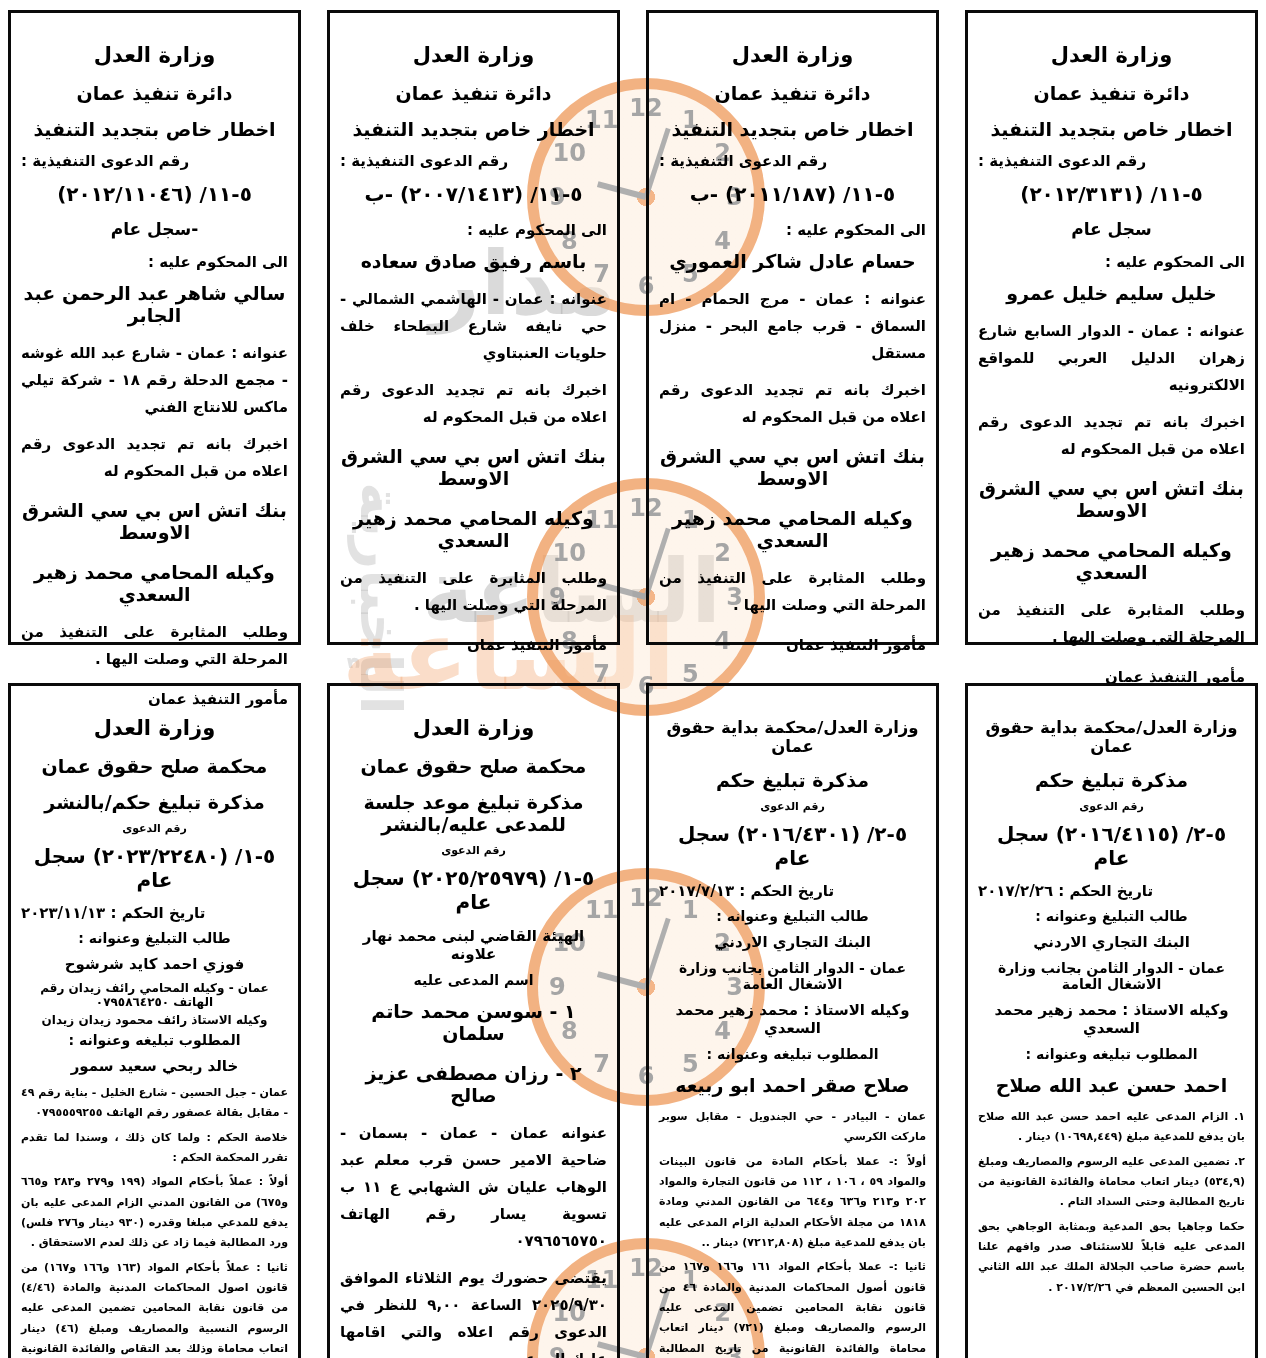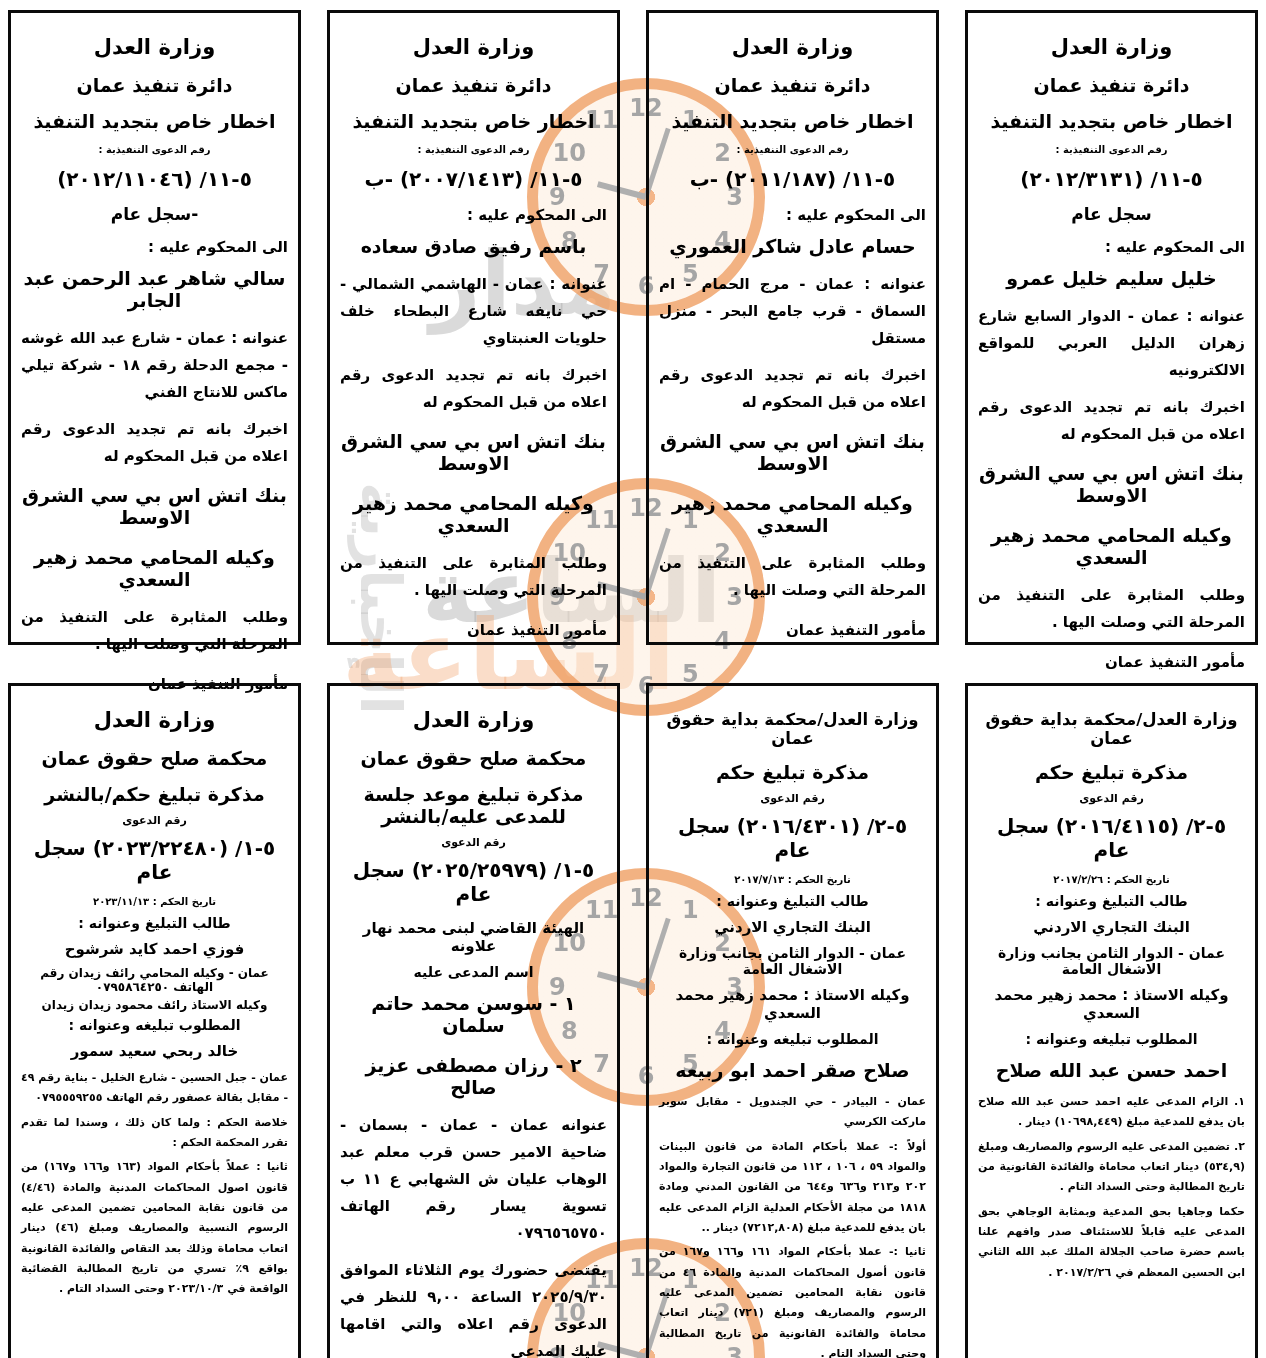--- a/index.html
+++ b/index.html
@@ -50,31 +50,31 @@
     display:grid;
     grid-template-columns:repeat(4, 1fr);
     grid-template-rows:635px auto;
     column-gap:26px; row-gap:38px;
     padding:10px 8px 14px;
     box-sizing:border-box;
   }
   .notice {
     border:3px solid var(--border,#0a0a0a);
     background:transparent;
-    padding:20px 10px;
+    padding:28px 10px;
     box-sizing:border-box;
     display:flex;
     flex-direction:column;
   }
   .line { margin:0; }
   .l-h1     { font-size:21px;   text-align:center; margin:2px 0 8px; }
   .l-h1s    { font-size:16.5px; text-align:center; margin:4px 0 6px; }
   .l-h2     { font-size:19px;   text-align:center; margin:7px 0; }
   .l-h3     { font-size:17px;   text-align:center; margin:6px 0; }
-  .l-label  { font-size:10px;   text-align:center; margin:5px 0; }
+  .l-label  { font-size:15px;   text-align:left; margin:5px 0; }
   .l-num    { font-size:20px;   text-align:center; margin:7px 0; }
   .l-right  { font-size:15px;   text-align:right;  margin:8px 0 2px; }
   .l-name   { font-size:19px;   text-align:center; margin:9px 0; }
   .l-namesm { font-size:15px;   text-align:center; margin:6px 0; }
   .l-body   { font-size:15px;   text-align:justify; line-height:1.8; margin:5px 0; }
   .l-sig    { font-size:15px;   text-align:right;  margin-top:auto; padding-top:12px; }
   .l-tlabel { font-size:11px;   text-align:center; margin:2px 0; }
   .l-tcenter{ font-size:14px;   text-align:center; margin:3px 0; }
   .l-tiny   { font-size:11px;   text-align:justify; line-height:1.85; margin:2px 0; }
   .l-tiny2  { font-size:12px;   text-align:center; margin:2px 0; }
@@ -258,17 +258,18 @@
         <p class="line l-num">٥-١/ (٢٠٢٣/٢٢٤٨٠) سجل عام</p>
         <p class="line l-label">تاريخ الحكم : ٢٠٢٣/١١/١٣</p>
         <p class="line l-tcenter">طالب التبليغ وعنوانه :</p>
         <p class="line l-namesm">فوزي احمد كايد شرشوح</p>
         <p class="line l-tiny2">عمان - وكيله المحامي رائف زيدان رقم الهاتف ٠٧٩٥٨٦٤٢٥٠</p>
         <p class="line l-tiny2">وكيله الاستاذ رائف محمود زيدان زيدان</p>
         <p class="line l-tcenter">المطلوب تبليغه وعنوانه :</p>
         <p class="line l-namesm">خالد ربحي سعيد سمور</p>
         <p class="line l-tiny">عمان - جبل الحسين - شارع الخليل - بناية رقم ٤٩ - مقابل بقالة عصفور رقم الهاتف ٠٧٩٥٥٥٩٢٥٥</p>
         <p class="line l-tiny">خلاصة الحكم : ولما كان ذلك ، وسندا لما تقدم تقرر المحكمة الحكم :</p>
+        <p class="line l-tiny">أولاً : عملاً بأحكام المواد (١٩٩ و٢٧٩ و٢٨٣ و٦٦٥ و٦٧٥) من القانون المدني الزام المدعى عليه بان يدفع للمدعي مبلغا وقدره (٩٣٠ دينار و٢٧٦ فلس) ورد المطالبة فيما زاد عن ذلك لعدم الاستحقاق .</p>
         <p class="line l-tiny">ثانيا : عملاً بأحكام المواد (١٦٣ و١٦٦ و١٦٧) من قانون اصول المحاكمات المدنية والمادة (٤/٤٦) من قانون نقابة المحامين تضمين المدعى عليه الرسوم النسبية والمصاريف ومبلغ (٤٦) دينار اتعاب محاماة وذلك بعد التقاص والفائدة القانونية بواقع ٩٪ تسري من تاريخ المطالبة القضائية الواقعة في ٢٠٢٣/١٠/٣ وحتى السداد التام .</p>
       </section>
     </main>
 
 </div>
 
 </body></html>

